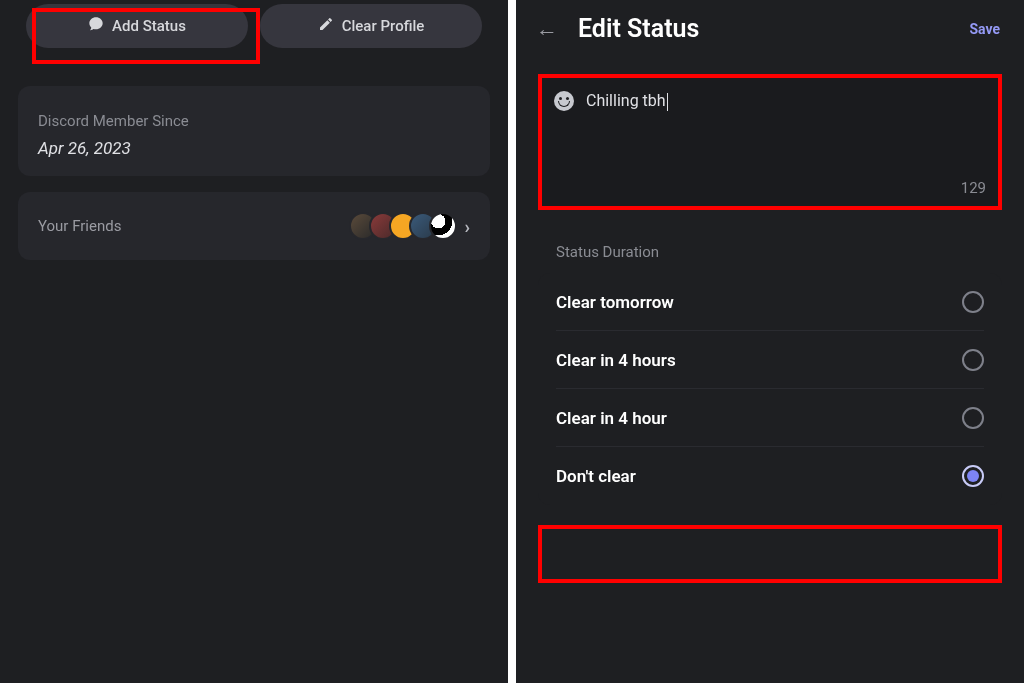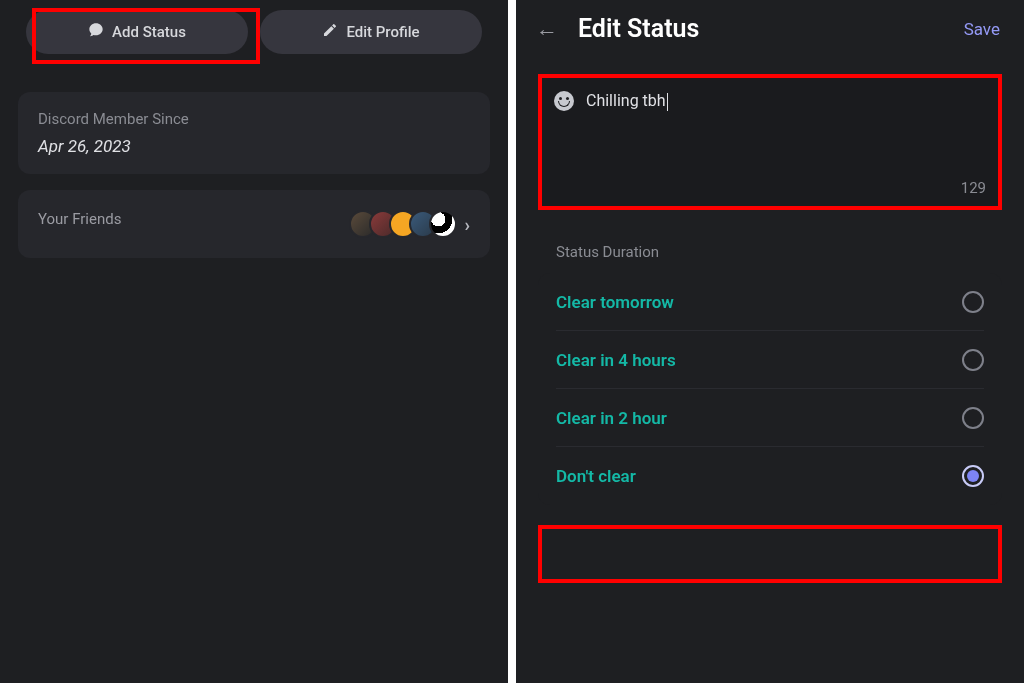--- a/index.html
+++ b/index.html
@@ -17,21 +17,21 @@
       padding: 0;
     }
     .panel {
       background: #1e1f22;
       flex: 1;
       height: 100%;
       position: relative;
       overflow: hidden;
     }
     .panel-left {
-      padding-top: 10px;
+      padding-top: 4px;
     }
     
     .top-buttons {
       display: flex;
       gap: 12px;
       padding: 0 26px;
       margin-bottom: 38px;
     }
     .pill-button {
       flex: 1;
@@ -57,28 +57,30 @@
     .card {
       background: #26272c;
       margin: 0 18px 16px 18px;
       border-radius: 12px;
       padding: 18px 20px;
     }
     .card-label {
       color: #8a8c93;
       font-size: 15px;
       margin-bottom: 8px;
+      margin-top: 8px;
     }
     .card-value {
       color: #e0e1e5;
       font-size: 17px;
       font-style: italic;
     }
     .friends-row {
       display: flex;
+      align-items: center;
       justify-content: space-between;
       padding: 2px 0;
     }
     .friends-label {
       color: #9a9ba2;
       font-size: 15px;
     }
     .friends-right {
       display: flex;
       align-items: center;
@@ -117,22 +119,22 @@
       font-size: 22px;
       cursor: pointer;
     }
     .header-title {
       color: #ffffff;
       font-size: 25px;
       font-weight: 600;
     }
     .save-btn {
       color: #9499f5;
-      font-size: 17px;
-      font-weight: 400;
+      font-size: 14px;
+      font-weight: 700;
       cursor: pointer;
       background: none;
       border: none;
     }
     .status-box {
       margin: 24px 24px 0 24px;
       height: 130px;
       position: relative;
       background: #1a1b1e;
       border-radius: 4px;
@@ -211,21 +213,21 @@
     .duration-item:not(:last-child)::after {
       content: "";
       position: absolute;
       bottom: 0;
       left: 18px;
       right: 18px;
       height: 1px;
       background: #2a2b30;
     }
     .duration-label {
-      color: #14b8a6;
+      color: #ffffff;
       font-size: 17px;
       font-weight: 600;
     }
     .radio {
       width: 22px;
       height: 22px;
       border: 2px solid #7e808a;
       border-radius: 50%;
       flex-shrink: 0;
     }
@@ -260,21 +262,21 @@
           </svg>
       </span>
       <span>Add Status</span>
     </button>
     <button class="pill-button">
       <span class="pencil-icon">
         <svg viewBox="0 0 24 24" fill="#d7d8dc">
             <path d="M3 17.25V21h3.75L17.81 9.94l-3.75-3.75L3 17.25zM20.71 7.04a1 1 0 000-1.41l-2.34-2.34a1 1 0 00-1.41 0l-1.83 1.83 3.75 3.75 1.83-1.83z"></path>
           </svg>
       </span>
-      <span>Edit Profile</span>
+      <span>Clear Profile</span>
     </button>
   </div>
 
   <div class="card">
     <div class="card-label">Discord Member Since</div>
     <div class="card-value">Apr 26, 2023</div>
   </div>
 
   <div class="card">
     <div class="friends-row">
@@ -319,21 +321,21 @@
   <div class="duration-list">
     <div class="duration-item">
       <span class="duration-label">Clear tomorrow</span>
       <span class="radio"></span>
     </div>
     <div class="duration-item">
       <span class="duration-label">Clear in 4 hours</span>
       <span class="radio"></span>
     </div>
     <div class="duration-item">
-      <span class="duration-label">Clear in 2 hour</span>
+      <span class="duration-label">Clear in 4 hour</span>
       <span class="radio"></span>
     </div>
     <div class="duration-item">
       <span class="duration-label">Don't clear</span>
       <span class="radio selected"></span>
     </div>
   </div>
 
   <div class="highlight-red" style="top:525px; left:22px; right:22px; height:58px;"></div>
 </div>

